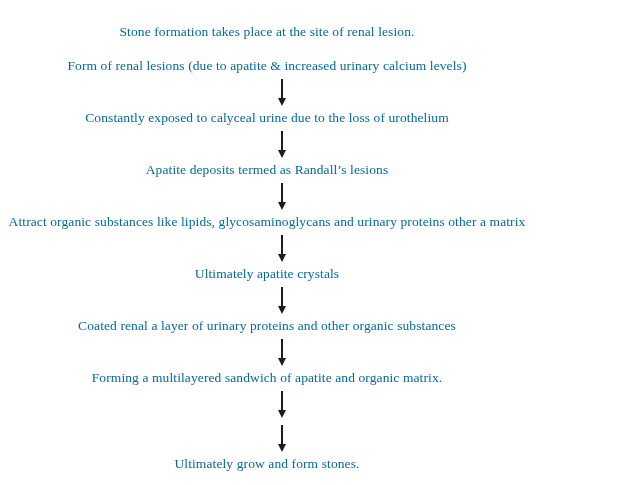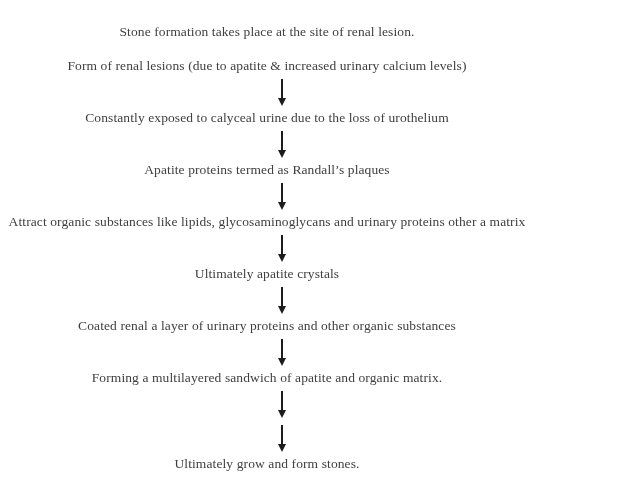--- a/index.html
+++ b/index.html
@@ -4,21 +4,21 @@
 <style>
   * { margin: 0; padding: 0; box-sizing: border-box; }
   html, body { background: #ffffff; }
   .canvas {
     position: relative;
     width: 553px;
     height: 485px;
     background: #ffffff;
     overflow: hidden;
     font-family: "Liberation Serif", "DejaVu Serif", serif;
-    color: #404040;
+    color: #0369a1;
   }
   .flow {
     width: 628px;
     padding-top: 23px;
     display: flex;
     flex-direction: column;
     align-items: center;
     transform: translateX(-47px); 
   }
   .step {
@@ -72,21 +72,21 @@
 
     <div class="step">Constantly exposed to calyceal urine due to the loss of urothelium</div>
 
     <div class="gap">
       <div class="arrow">
         <div class="shaft"></div>
         <div class="head"></div>
       </div>
     </div>
 
-    <div class="step">Apatite proteins termed as Randall’s plaques</div>
+    <div class="step">Apatite deposits termed as Randall’s lesions</div>
 
     <div class="gap">
       <div class="arrow">
         <div class="shaft"></div>
         <div class="head"></div>
       </div>
     </div>
 
     <div class="step">Attract organic substances like lipids, glycosaminoglycans and urinary proteins other a matrix</div>
 

